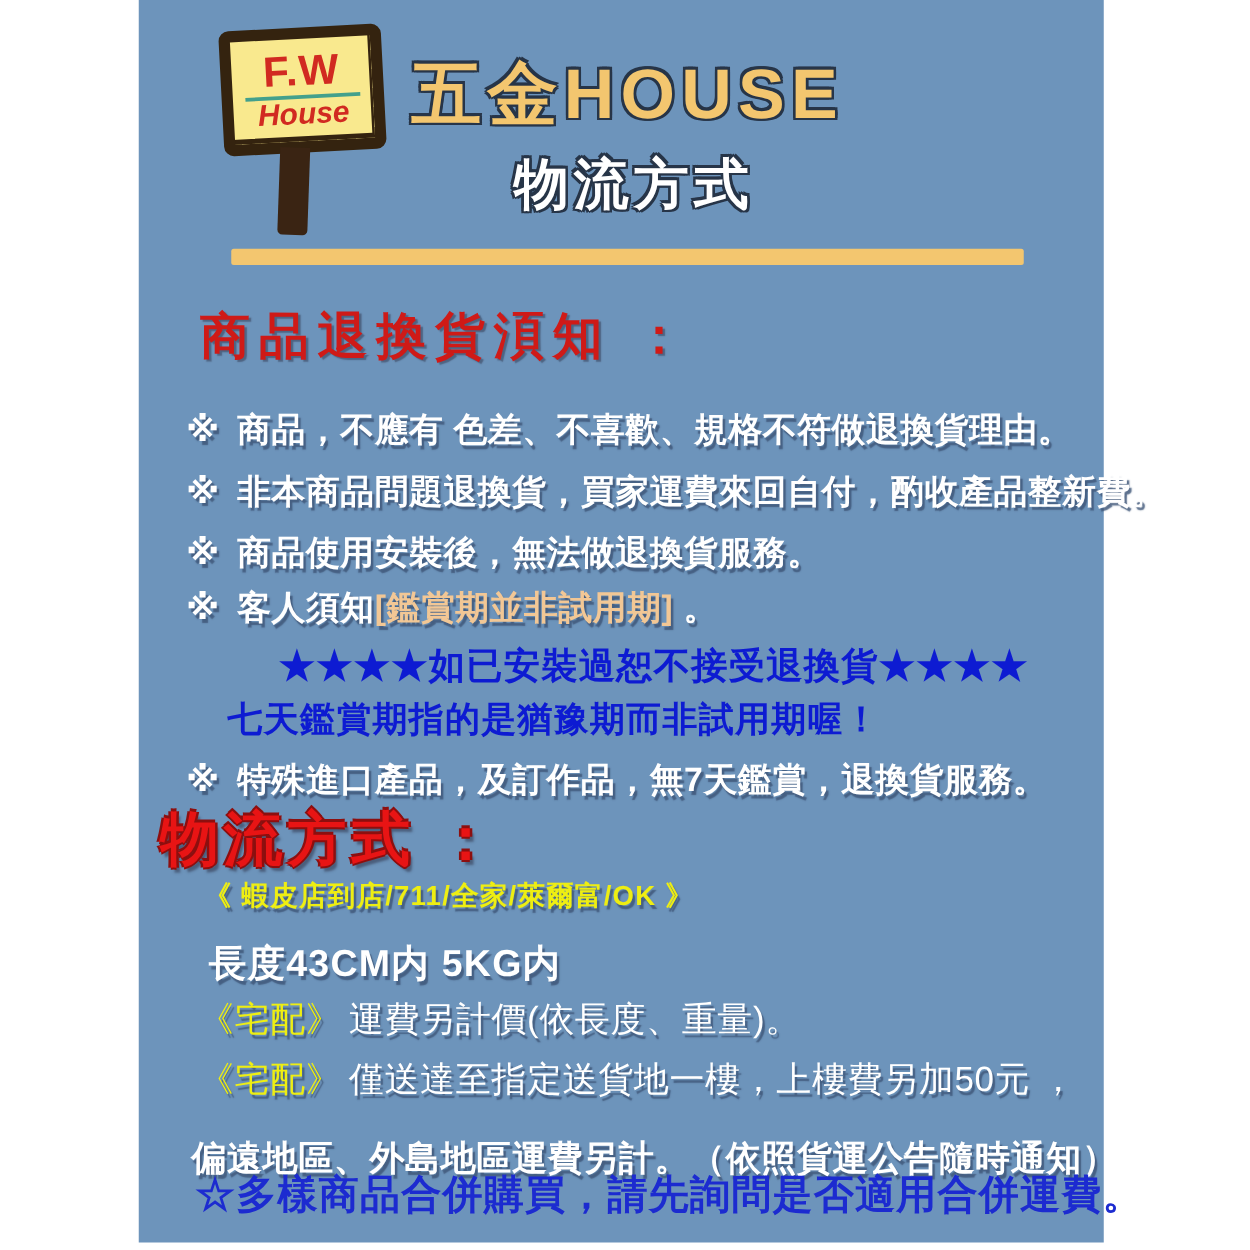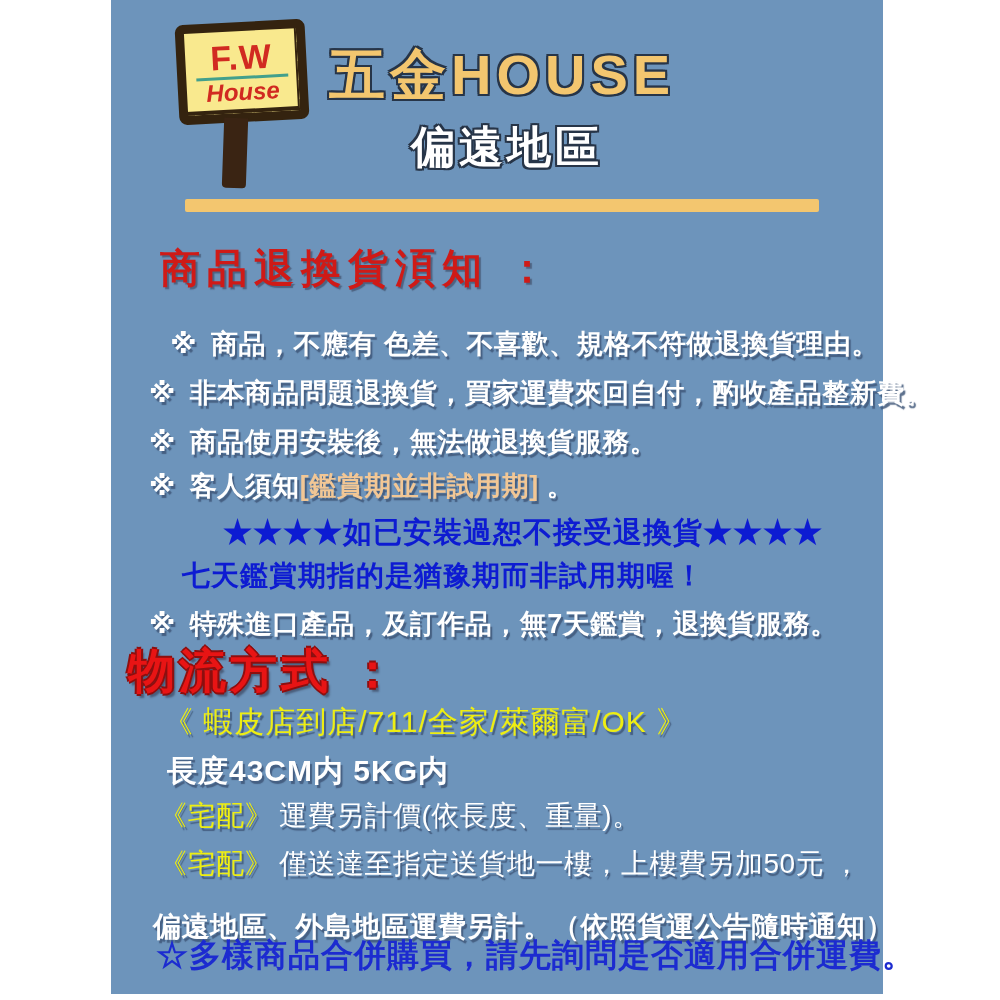--- a/index.html
+++ b/index.html
@@ -58,21 +58,21 @@
     white-space:nowrap;
   }
   .notice-line{
     position:absolute;left:38px;width:730px;
     font-size:27px;font-weight:bold;color:#ffffff;letter-spacing:0.5px;
     text-shadow:2px 3px 1px rgba(62,86,120,0.85);
     white-space:nowrap;
   }
   .notice-line .bullet{margin-right:14px;}
   .hl-peach{color:#f2c795;}
-  .line-1{top:326px;text-align:right;}
+  .line-1{top:326px;}
   .line-2{top:375px;}
   .line-3{top:424px;}
   .line-4{top:468px;}
   .line-5{top:606px;}
   .warning-stars{
     position:absolute;left:0;top:513px;width:772px;text-align:center;
     font-family:"DejaVu Serif","Liberation Serif",serif;
     font-size:29px;font-weight:bold;color:#0d1bd2;letter-spacing:1px;
     white-space:nowrap;
     padding-left:26px;
@@ -87,21 +87,21 @@
   .logistics-title{
     position:absolute;left:17px;top:640px;
     font-size:47px;font-weight:bold;letter-spacing:4px;color:#e81414;
     text-shadow:2px 0 0 #8d0f0f,-2px 0 0 #8d0f0f,0 2px 0 #8d0f0f,0 -2px 0 #8d0f0f,
                 3px 4px 2px rgba(40,40,60,0.5);
     white-space:nowrap;
     text-align:right;
   }
   .channels-line{
     position:absolute;left:52px;top:702px;
-    font-size:30px;font-weight:normal;color:#eeee12;letter-spacing:1px;
+    font-size:22px;font-weight:bold;color:#eeee12;letter-spacing:1px;
     text-shadow:2px 3px 1px rgba(62,86,120,0.85);
     white-space:nowrap;
   }
   .size-line{
     position:absolute;left:56px;top:751px;
     font-size:30px;font-weight:bold;color:#ffffff;letter-spacing:1px;
     text-shadow:2px 3px 1px rgba(62,86,120,0.85);
     white-space:nowrap;
   }
   .delivery-line{
@@ -134,21 +134,21 @@
   <div class="content">
 
     <div class="sign-board">
       <div class="sign-fw">F.W</div>
       <div class="sign-rule"></div>
       <div class="sign-house">House</div>
     </div>
     <div class="sign-handle"></div>
 
     <div class="brand-title">五金HOUSE</div>
-    <div class="page-subtitle">偏遠地區</div>
+    <div class="page-subtitle">物流方式</div>
     <div class="divider"></div>
 
     <div class="section-title-red">商品退換貨湏知 ：</div>
 
     <div class="notice-line line-1">
       <span class="bullet">※</span><span>商品，不應有 色差、不喜歡、規格不符做退換貨理由。</span>
     </div>
     <div class="notice-line line-3">
       <span class="bullet">※</span><span>商品使用安裝後，無法做退換貨服務。</span>
     </div>

